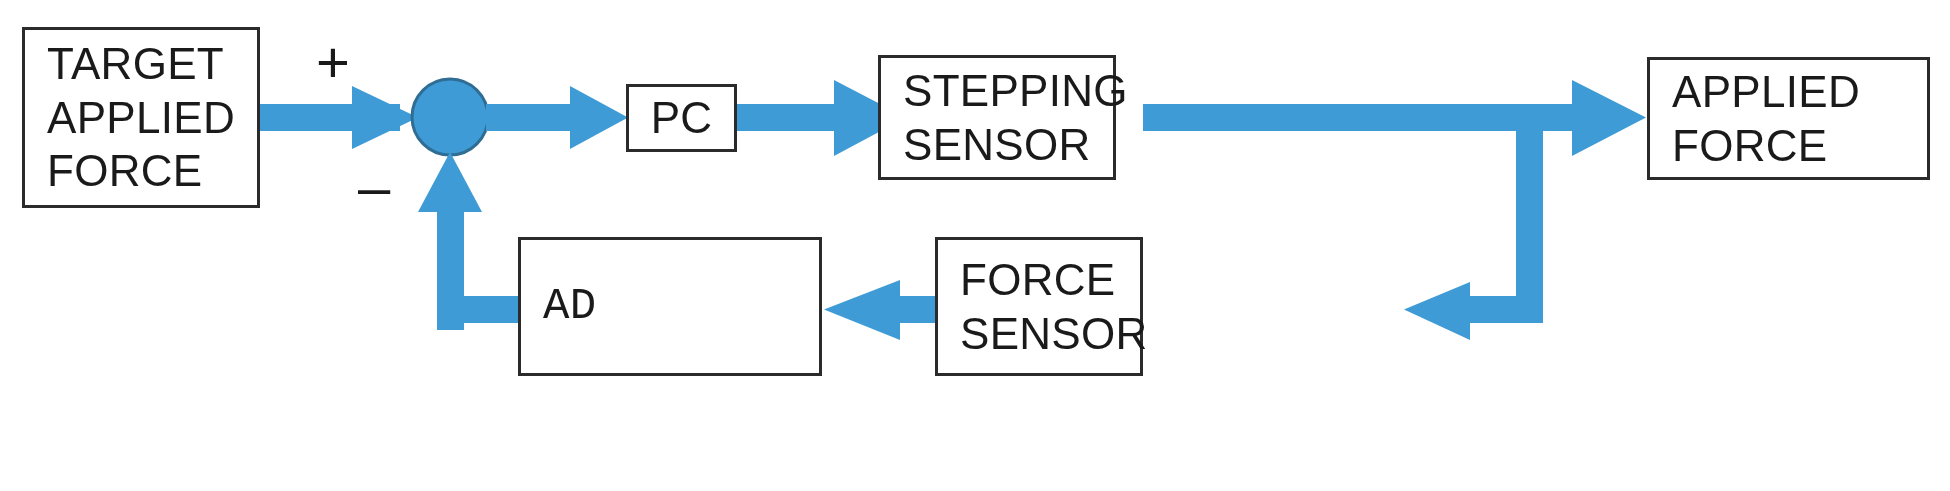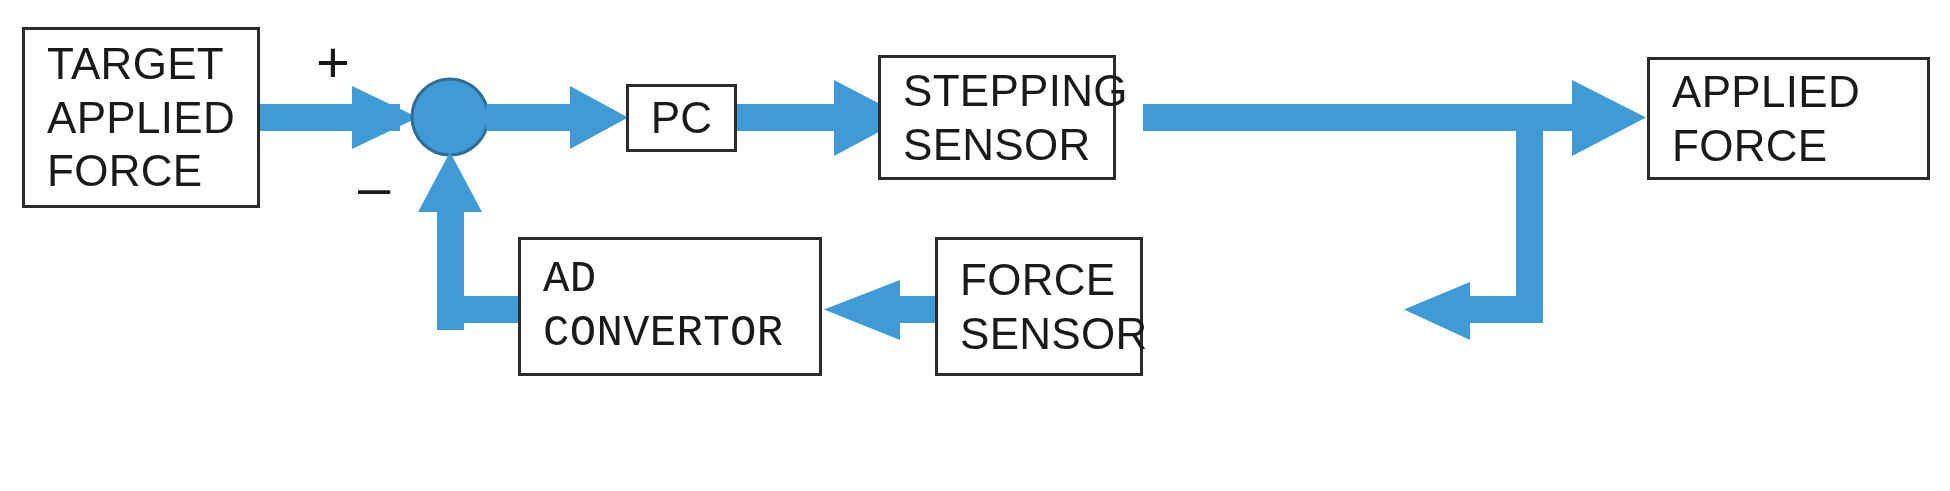--- a/index.html
+++ b/index.html
@@ -136,21 +136,20 @@
     <span class="blk-line">SENSOR</span>
   </div>
 
   <div class="blk-box" id="box-applied">
     <span class="blk-line">APPLIED</span>
     <span class="blk-line">FORCE</span>
   </div>
 
   <div class="blk-box" id="box-adconvertor">
     <span class="blk-line">AD</span>
-    <span class="blk-line">CONVERTOR</span>
   </div>
 
   <div class="blk-box" id="box-forcesensor">
     <span class="blk-line">FORCE</span>
     <span class="blk-line">SENSOR</span>
   </div>
 
   <span class="sign-mark" id="plus-sign">+</span>
 
   <span class="sign-mark" id="minus-sign">–</span>

